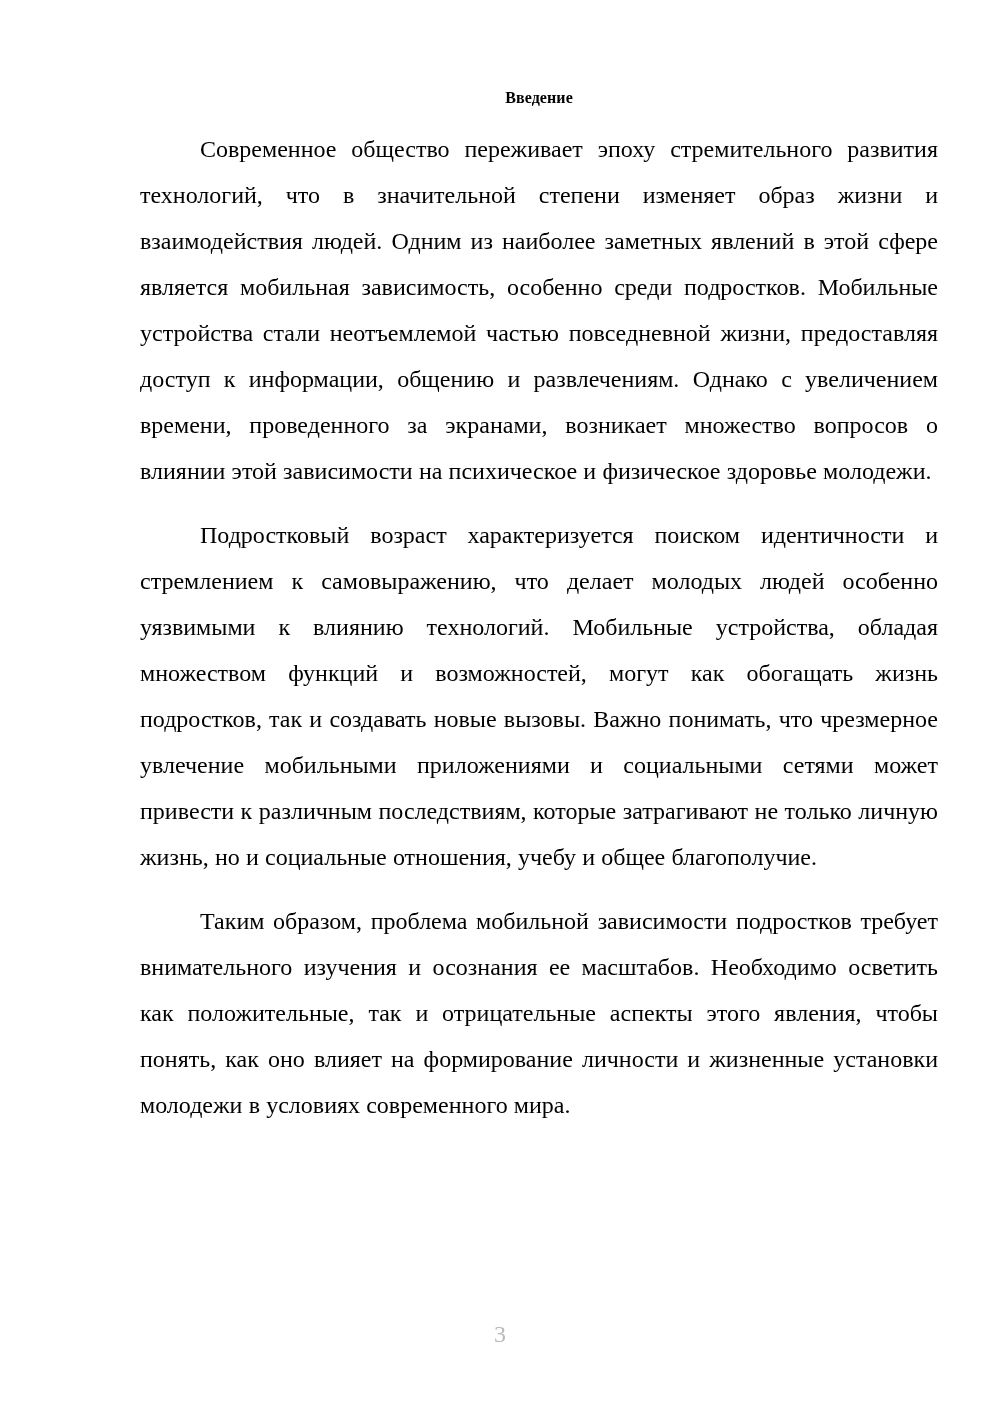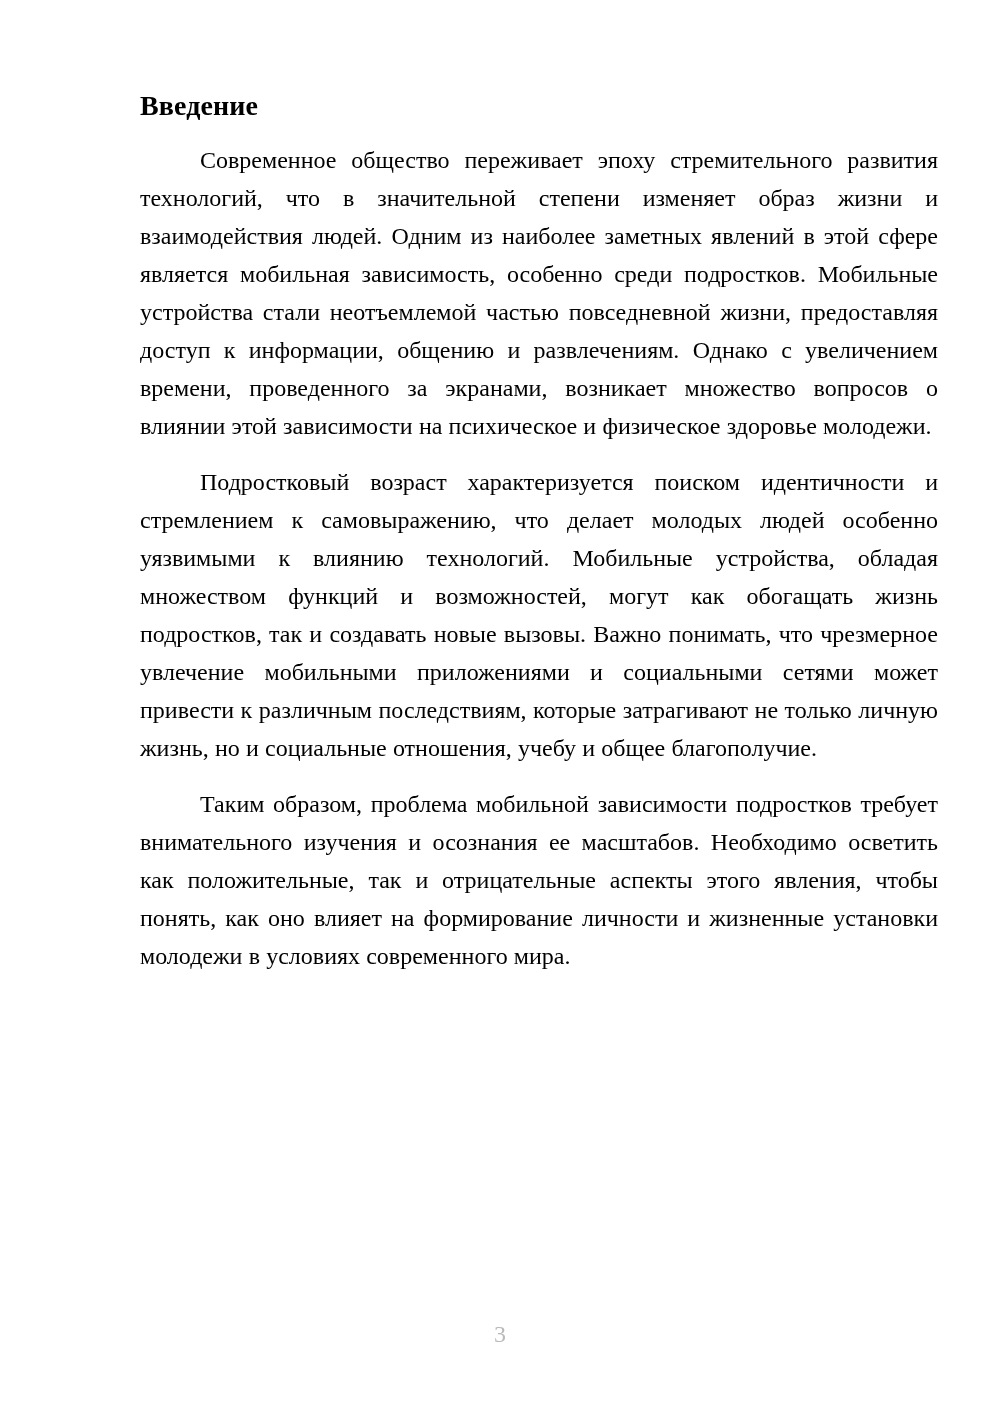--- a/index.html
+++ b/index.html
@@ -25,30 +25,31 @@
   }
 
   .content {
     position: absolute;
     left: 140px;
     top: 88px;
     width: 798px;
   }
 
   .doc-title {
-    font-size: 28px;
+    font-size: 16px;
     font-weight: bold;
+    text-align: center;
     line-height: 1.25;
     margin: 0 0 18px 0;
     letter-spacing: 0.1px;
   }
 
   .paragraph {
     font-size: 24px;
-    line-height: 38px;
+    line-height: 46px;
     text-align: justify;
     text-justify: inter-word;
     text-indent: 60px;
     margin: 0 0 18px 0;
     hyphens: none;
     word-spacing: 0.2px;
   }
 
   .paragraph:last-of-type {
     margin-bottom: 1px;

